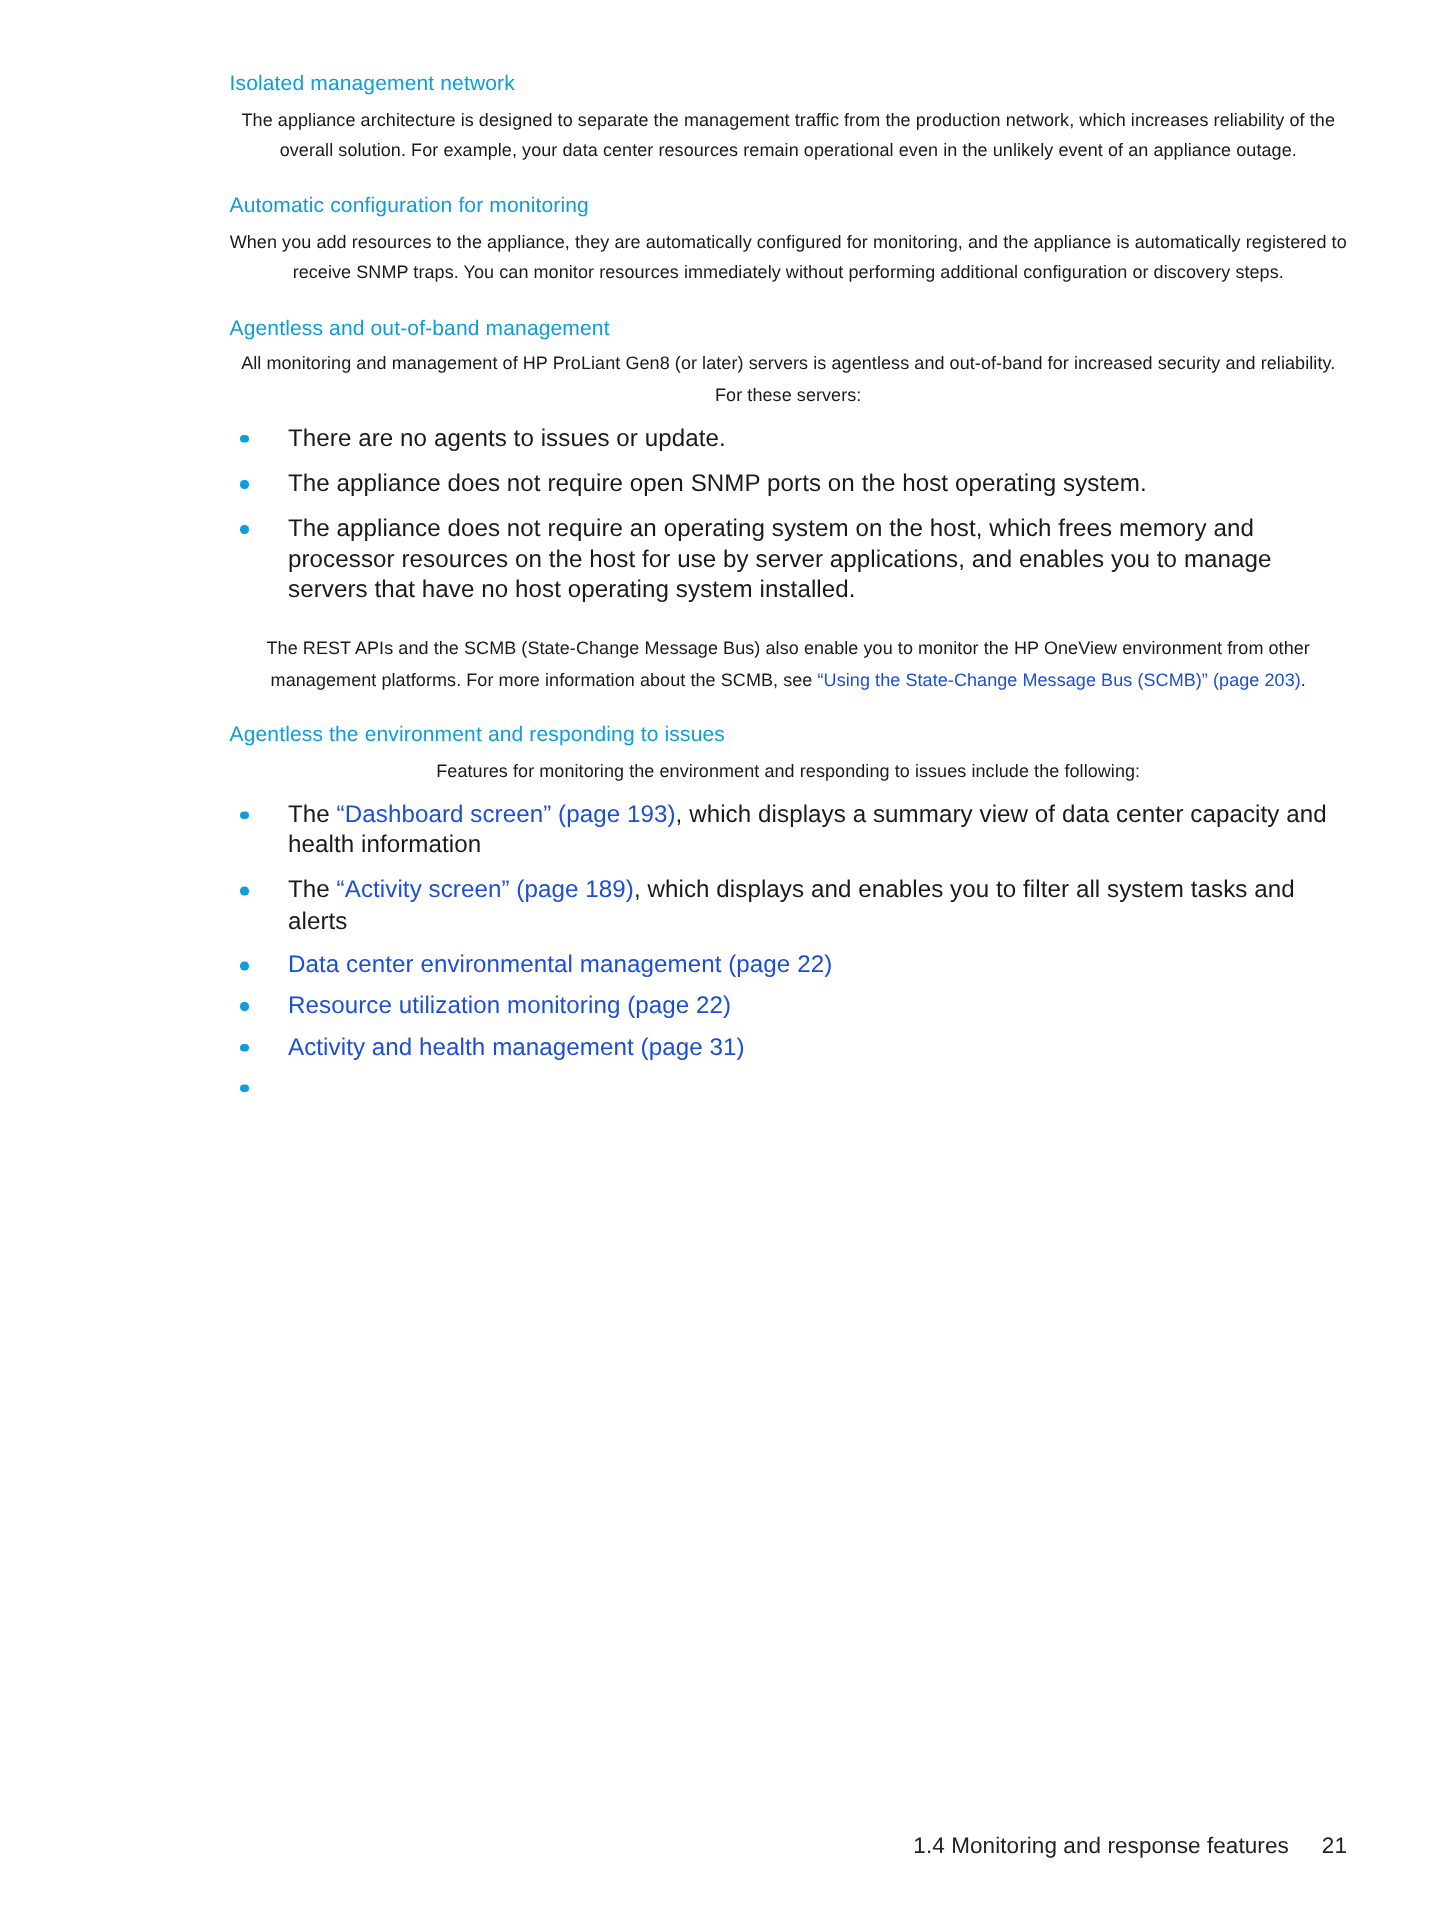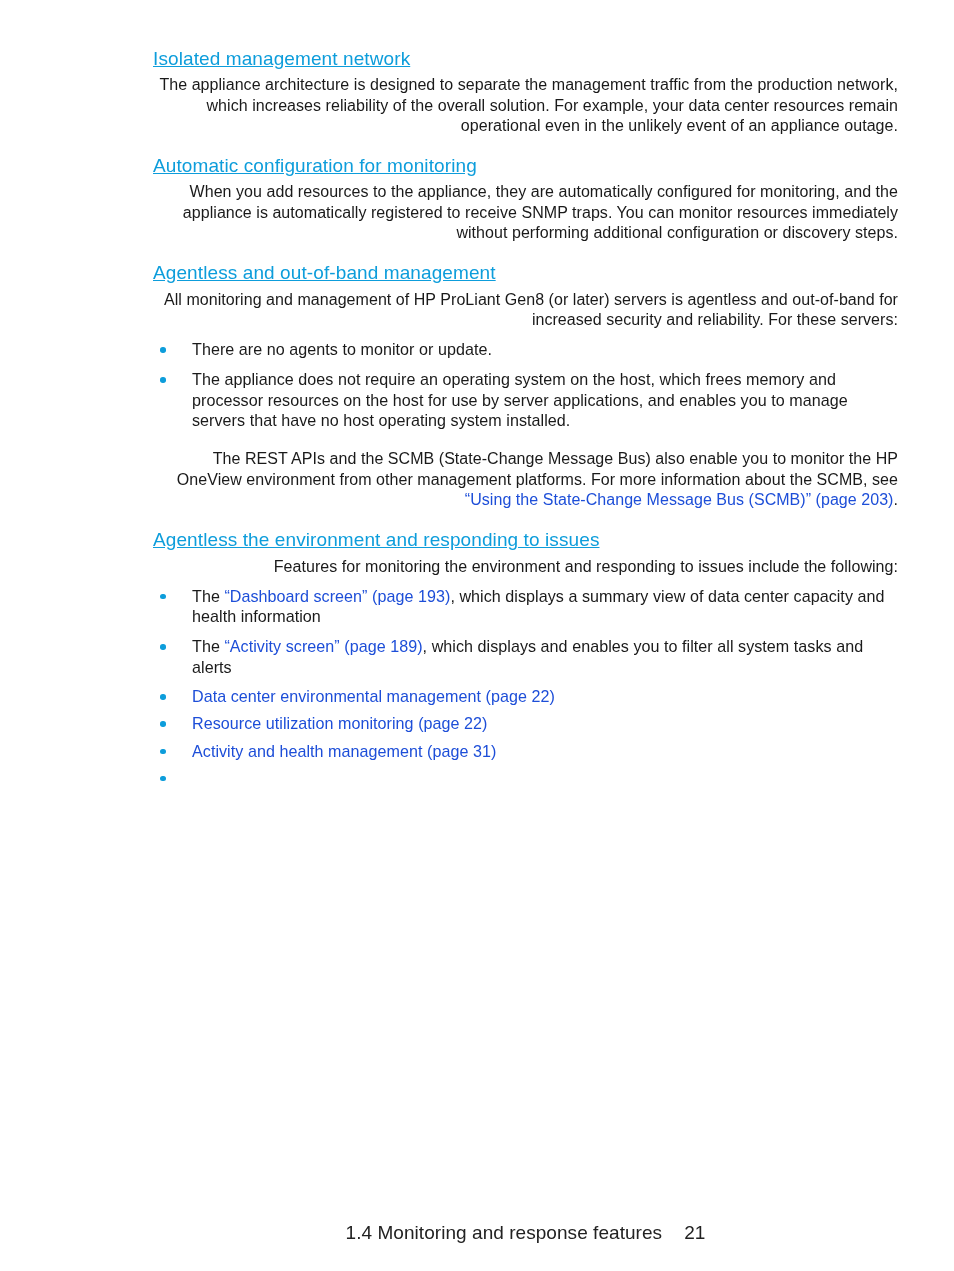--- a/index.html
+++ b/index.html
@@ -23,42 +23,41 @@
     overflow: hidden;
   }
   .content {
     position: absolute;
     left: 153px;
     top: 48px;
     width: 745px;
   }
   h2.heading {
     color: #0d9ddb;
-    font-size: 19px;
+    font-size: 14px;
     font-weight: 400;
     line-height: 1.12;
     margin: 0;
     padding: 0;
     letter-spacing: 0.1px;
-    text-decoration: underline;
   }
   .sect {
     margin-bottom: 0;
   }
   .sect + .sect {
     margin-top: 19px;
   }
   p.body {
     color: #1a1a1a;
-    font-size: 16px;
+    font-size: 12px;
     line-height: 20.3px;
     margin: 6px 0 0 0;
     padding: 0;
     letter-spacing: 0.05px;
-    text-align: right;
+    text-align: center;
   }
   ul.bullets {
     list-style: none;
     margin: 9px 0 0 0;
     padding: 0;
   }
   ul.bullets li {
     position: relative;
     padding-left: 39px;
     margin: 0 0 10px 0;
@@ -84,23 +83,23 @@
   }
   a.xref, .xref {
     color: #1d4ed8;
     text-decoration: none;
   }
   .footer {
     position: absolute;
     left: 153px;
     top: 1222px;
     width: 745px;
-    text-align: center;
+    text-align: right;
     color: #222222;
-    font-size: 19px;
+    font-size: 15px;
     letter-spacing: 0.05px;
     white-space: pre;
   }
   .footer .fnum {
     display: inline-block;
     margin-left: 22px;
   }
 </style>
 </head>
 <body>
@@ -117,21 +116,25 @@
       <h2 class="heading">Automatic configuration for monitoring</h2>
       <p class="body">When you add resources to the appliance, they are automatically configured for monitoring, and the appliance is automatically registered to receive SNMP traps. You can monitor resources immediately without performing additional configuration or discovery steps.</p>
     </div>
 
     <div class="sect">
       <h2 class="heading">Agentless and out-of-band management</h2>
       <p class="body">All monitoring and management of HP ProLiant Gen8 (or later) servers is agentless and out-of-band for increased security and reliability. For these servers:</p>
       <ul class="bullets">
         <li>
           <span class="dot"></span>
-          <span>There are no agents to monitor or update.</span>
+          <span>There are no agents to issues or update.</span>
+        </li>
+        <li>
+          <span class="dot"></span>
+          <span>The appliance does not require open SNMP ports on the host operating system.</span>
         </li>
         <li>
           <span class="dot"></span>
           <span>The appliance does not require an operating system on the host, which frees memory and processor resources on the host for use by server applications, and enables you to manage servers that have no host operating system installed.</span>
         </li>
       </ul>
     </div>
 
     <div class="sect">
       <p class="body"><span>The REST APIs and the SCMB (State-Change Message Bus) also enable you to monitor the HP OneView environment from other management platforms. For more information about the SCMB, see </span><a class="xref" href="#">“Using the State-Change Message Bus (SCMB)” (page 203)</a><span>.</span></p>

